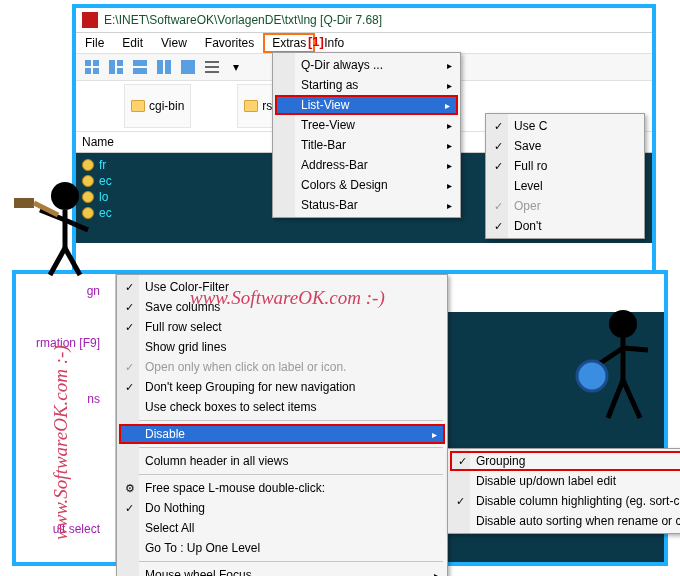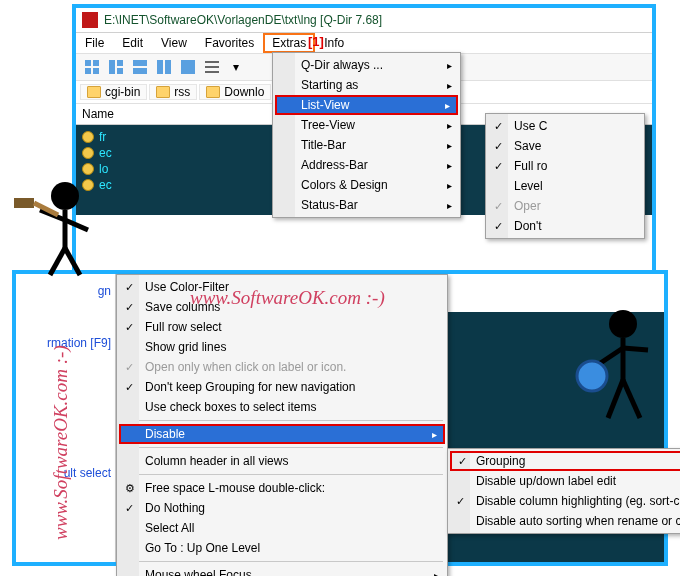--- a/index.html
+++ b/index.html
@@ -20,21 +20,21 @@
   .menubar-item { padding: 3px 9px; cursor: default; }
   .menubar-item.hl { border: 2px solid #f97316; padding: 1px 7px; }
 
   
   .toolbar { display: flex; gap: 0; padding: 2px 4px; background: #f7f7f7; border-bottom: 1px solid #e0e0e0; align-items: center; }
   .tbtn { width: 24px; height: 22px; display: flex; align-items: center; justify-content: center; border: 1px solid transparent; }
   .tbtn svg { width: 16px; height: 16px; }
 
   
   .crumbs { display: flex; gap: 2px; padding: 3px 4px; background: #fff; border-bottom: 1px solid #e0e0e0; }
-  .crumb { display: flex; align-items: center; gap: 4px; padding: 0 6px; border: 1px solid #e6e6e6; background: #fafafa; }
+  .crumb { display: flex; align-items: center; gap: 4px; padding: 14px 6px; border: 1px solid #e6e6e6; background: #fafafa; margin-left: 44px; }
   .folder-ico { width: 14px; height: 12px; background: #ffd36b; border: 1px solid #d6a33a; border-radius: 1px; }
 
   
   .list-hdr { background: #fff; border-bottom: 1px solid #ccc; padding: 3px 6px; color: #000; }
   
   .filepanel { background: #0d3a4a; color: #2de6ff; padding: 4px 6px; min-height: 90px; }
   .filerow { display: flex; align-items: center; gap: 5px; padding: 1px 0; }
   .gear { width: 12px; height: 12px; background: #f2c84b; border-radius: 50%; border: 1px solid #b58a10; }
 
   
@@ -61,21 +61,21 @@
 
   
   .submenu-right { left: 409px; top: 105px; width: 160px; }
 
   
   .menu2 { left: 100px; top: 0; width: 332px; }
   .menu3 { left: 431px; top: 174px; width: 245px; }
 
   
   .leftcol { position: absolute; left: 0; top: 0; width: 100px; background: #fff; height: 100%; overflow: hidden; border-right: 1px solid #ccc; }
-  .leftcol .row { padding: 10px 4px 10px 0; text-align: right; white-space: nowrap; color: #1d4ed8; font-size: 12px; }
+  .leftcol .row { padding: 10px 15px 10px 0; text-align: right; white-space: nowrap; color: #a21caf; font-size: 12px; }
 
   .bottom-dark { position: absolute; left: 432px; right: 0; top: 38px; bottom: 0; background: #0b3848; }
 </style>
 </head>
 <body>
 
 <div class="frame frame-top">
 
   <div class="titlebar">
     <span class="app-icon"></span>
@@ -235,20 +235,21 @@
 
   <span class="anno" style="left:232px; top:26px;">[1]</span>
   <span class="anno" style="left:320px; top:103px;">[2]</span>
 </div>
 
 <div class="frame frame-bottom">
 
   <div class="leftcol">
     <div class="row">gn</div>
     <div class="row" style="margin-top:18px">rmation  [F9]</div>
+    <div class="row" style="margin-top:22px">ns</div>
     <div class="row" style="margin-top:96px">ult select</div>
   </div>
 
   <div class="bottom-dark"></div>
 
   <div class="menu menu2">
     <div class="menu-left"></div>
     <div class="menu-row">
         <span class="chk">✓</span>
         <span>Use Color-Filter</span>

